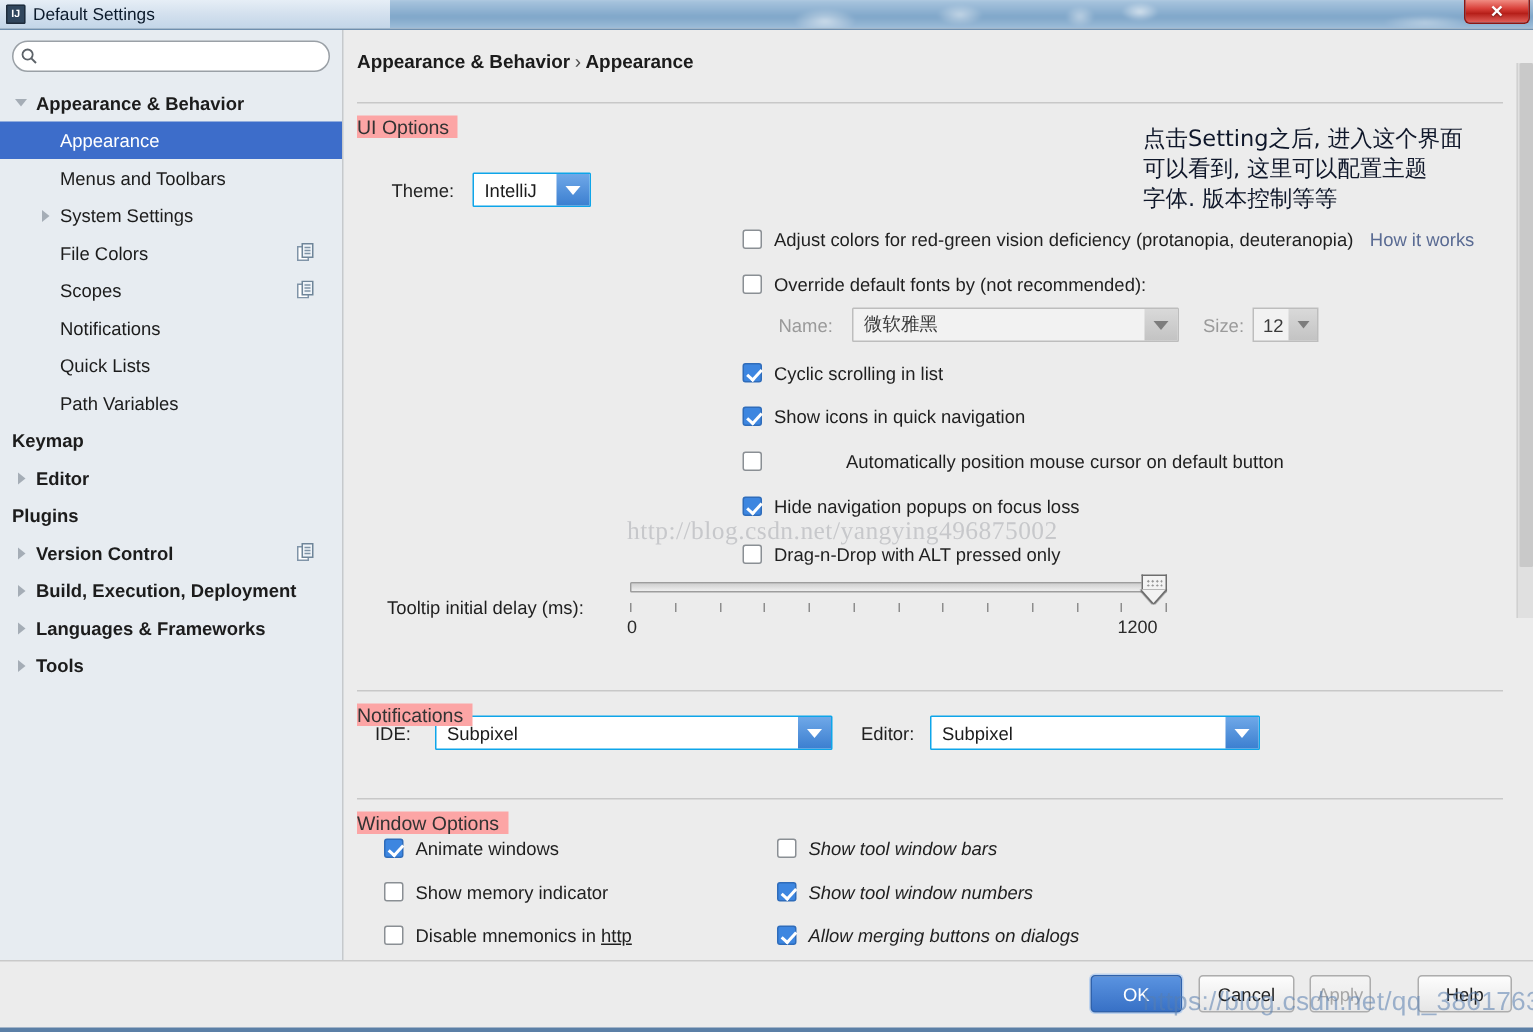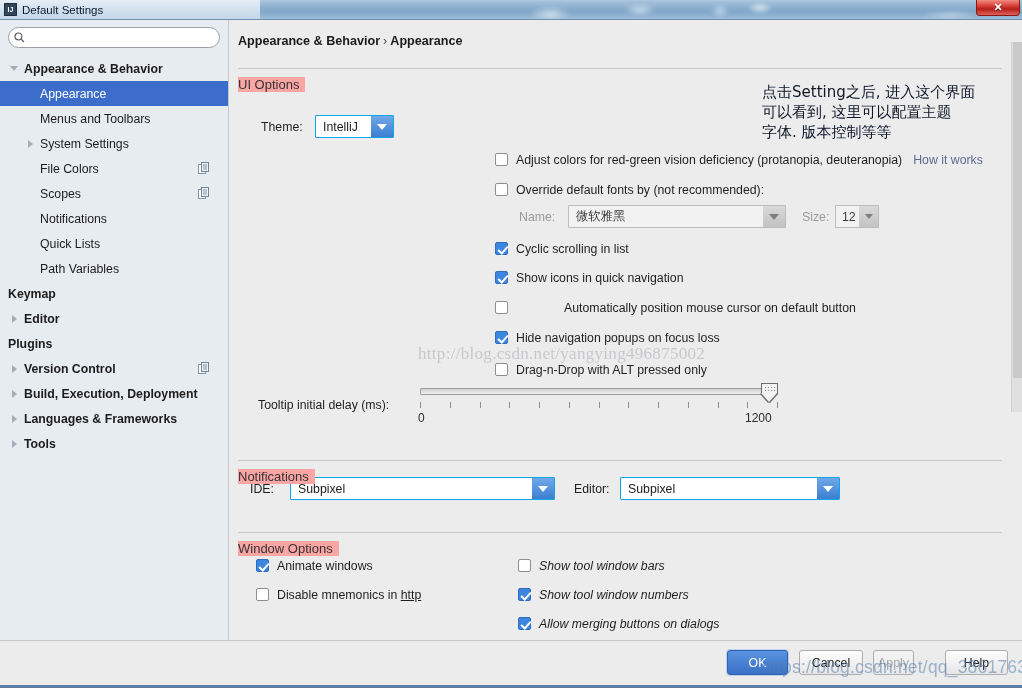--- a/index.html
+++ b/index.html
@@ -498,20 +498,24 @@
       <div class="group-title">Window Options</div>
     </div>
 
     <div id="wo-left" style="position:absolute; left:26px; top:531px; width:260px;">
         <div class="cbrow" style="height: 29px;">
           <span class="cb checked"></span>
           <span class="lbl">Animate windows</span>
         </div>
         <div class="cbrow" style="height: 29px;">
           <span class="cb"></span>
+          <span class="lbl">Show memory indicator</span>
+        </div>
+        <div class="cbrow" style="height: 29px;">
+          <span class="cb"></span>
           <span class="lbl">Disable mnemonics in <u>http</u></span>
         </div>
         <div class="cbrow" style="height: 29px;"></div>
       </div>
     <div id="wo-right" style="position:absolute; left:288px; top:531px; width:280px;font-style:italic;">
         <div class="cbrow" style="height: 29px;">
           <span class="cb"></span>
           <span class="lbl">Show tool window bars</span>
         </div>
         <div class="cbrow" style="height: 29px;">

